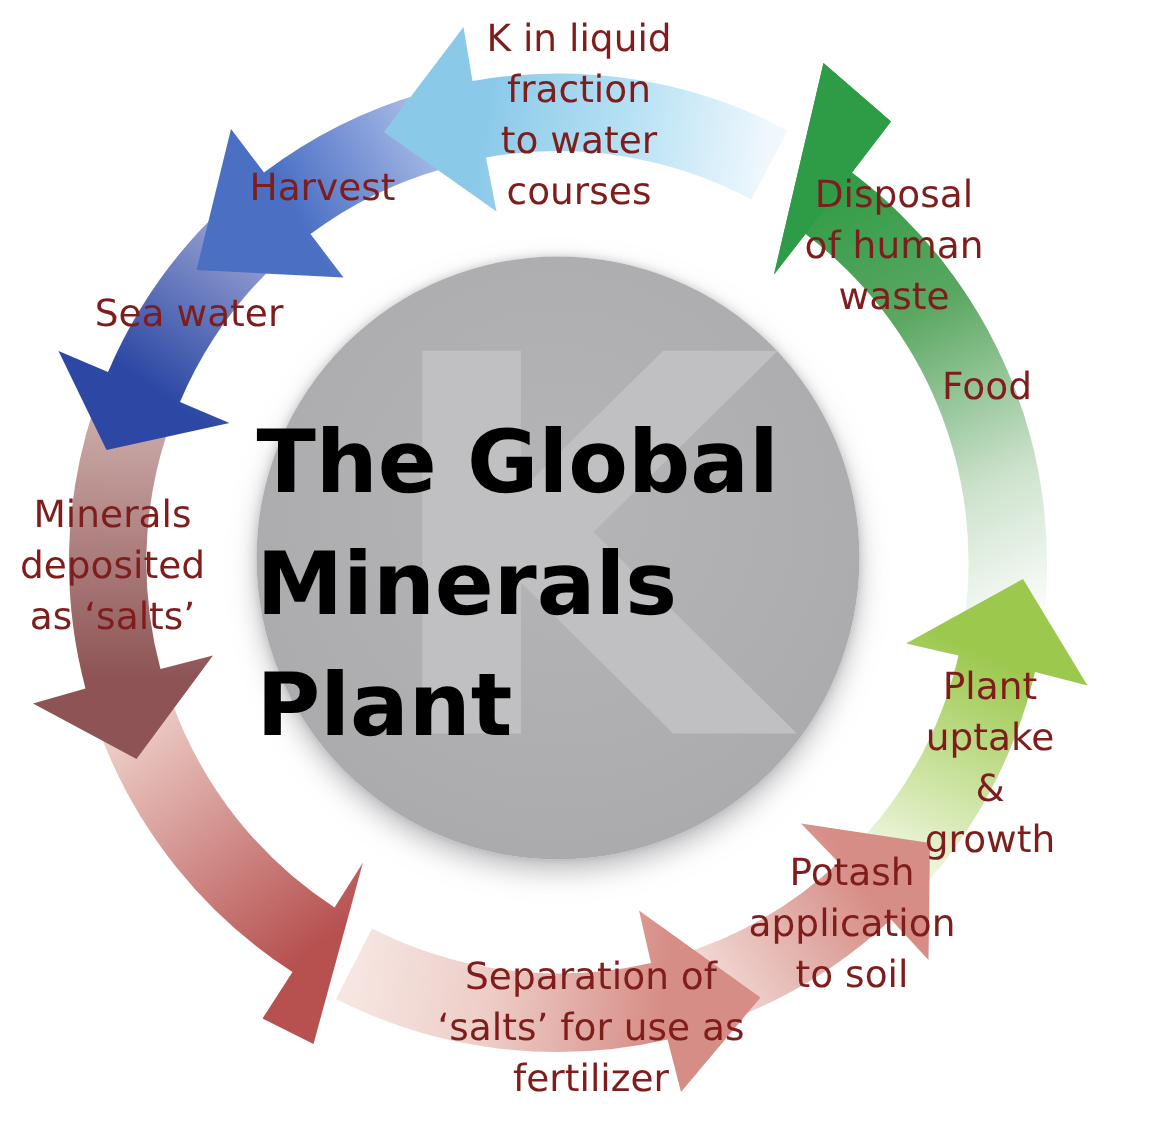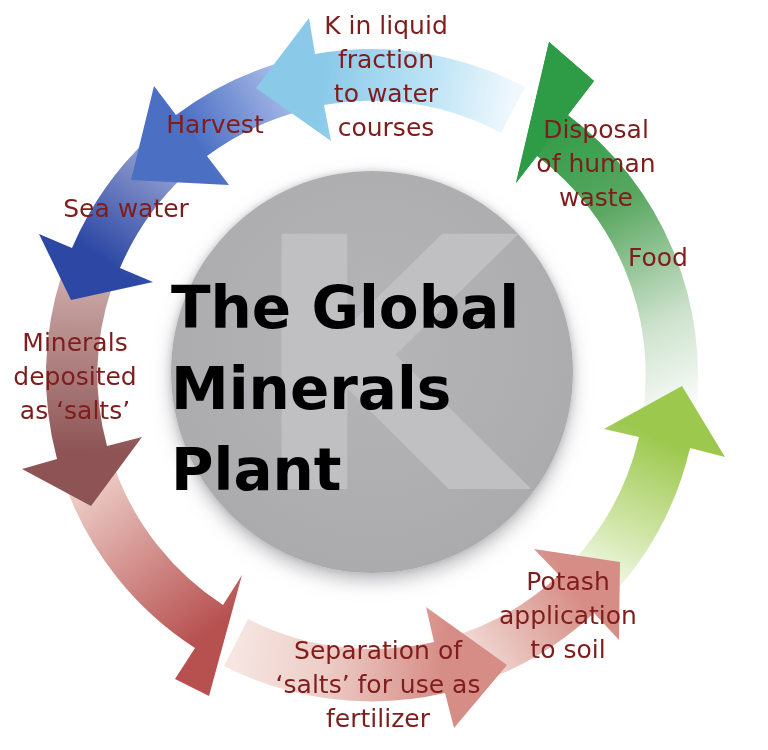--- a/index.html
+++ b/index.html
@@ -104,20 +104,22 @@
 courses</div>
   <div class="label" style="left:215px;top:125px">Harvest</div>
   <div class="label" style="left:126px;top:209px">Sea water</div>
   <div class="label" style="left:596px;top:164px">Disposal
 of human
 waste</div>
   <div class="label" style="left:658px;top:258px">Food</div>
   <div class="label" style="left:75px;top:377px">Minerals
 deposited
 as ‘salts’</div>
+  <div class="label" style="left:660px;top:509px">Plant uptake
+&amp; growth</div>
   <div class="label" style="left:568px;top:616px">Potash
 application
 to soil</div>
-  <div class="label" style="left:378px;top:685px">Separation of
+  <div class="label" style="left:394px;top:685px">Separation of
 ‘salts’ for use as
 fertilizer</div>
 
 </div>
 
 </body></html>

